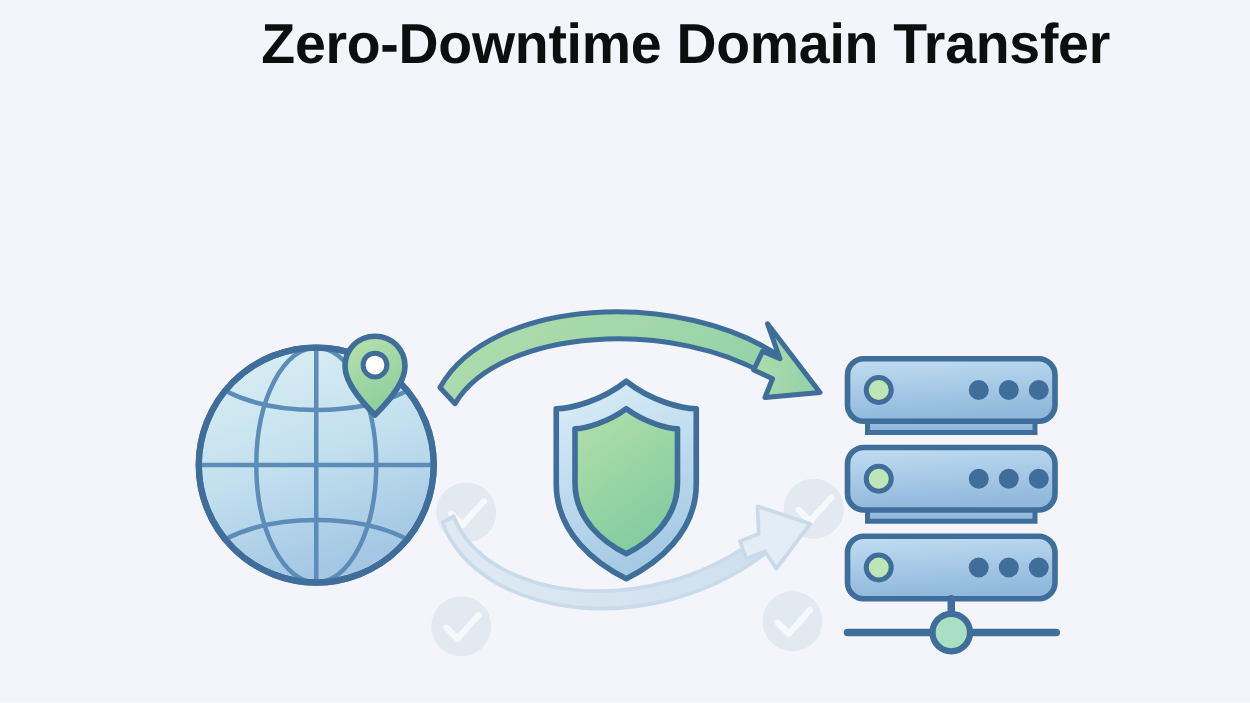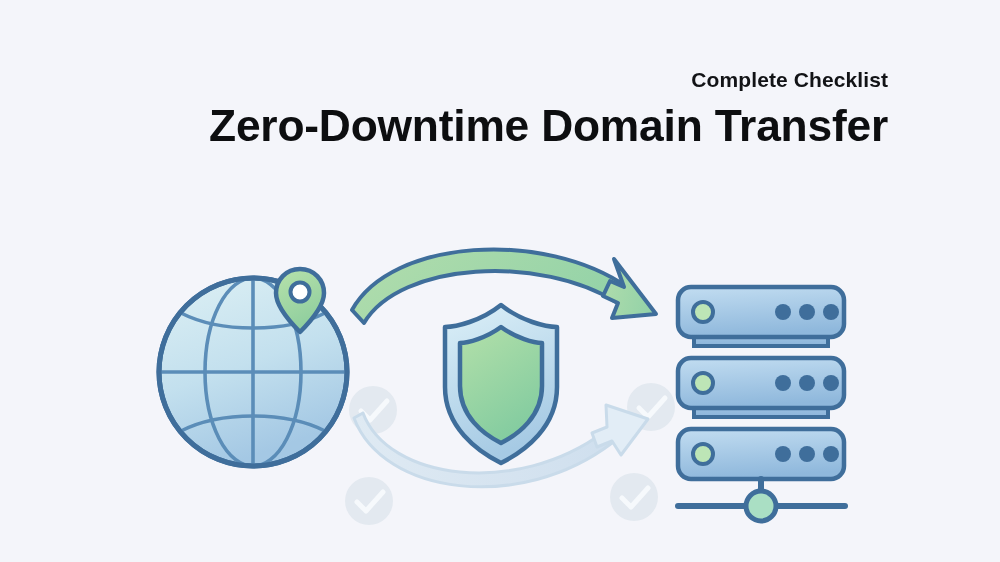--- a/index.html
+++ b/index.html
@@ -58,21 +58,20 @@
     height: 387px;
   }
   .stage svg { display: block; }
 </style>
 </head>
 <body>
 
 <div id="canvas">
 
   <div class="header-block">
-    <p class="eyebrow">Complete Checklist</p>
     <h1 class="main-title">Zero-Downtime Domain Transfer</h1>
   </div>
 
   <div class="stage">
     <svg width="1000" height="387" viewBox="0 0 1000 387">
 
       <defs>
         <linearGradient id="globeGrad" x1="0" y1="0" x2="0.35" y2="1">
           <stop offset="0%" stop-color="#ddf0f4"></stop>
           <stop offset="55%" stop-color="#c3e0ee"></stop>

